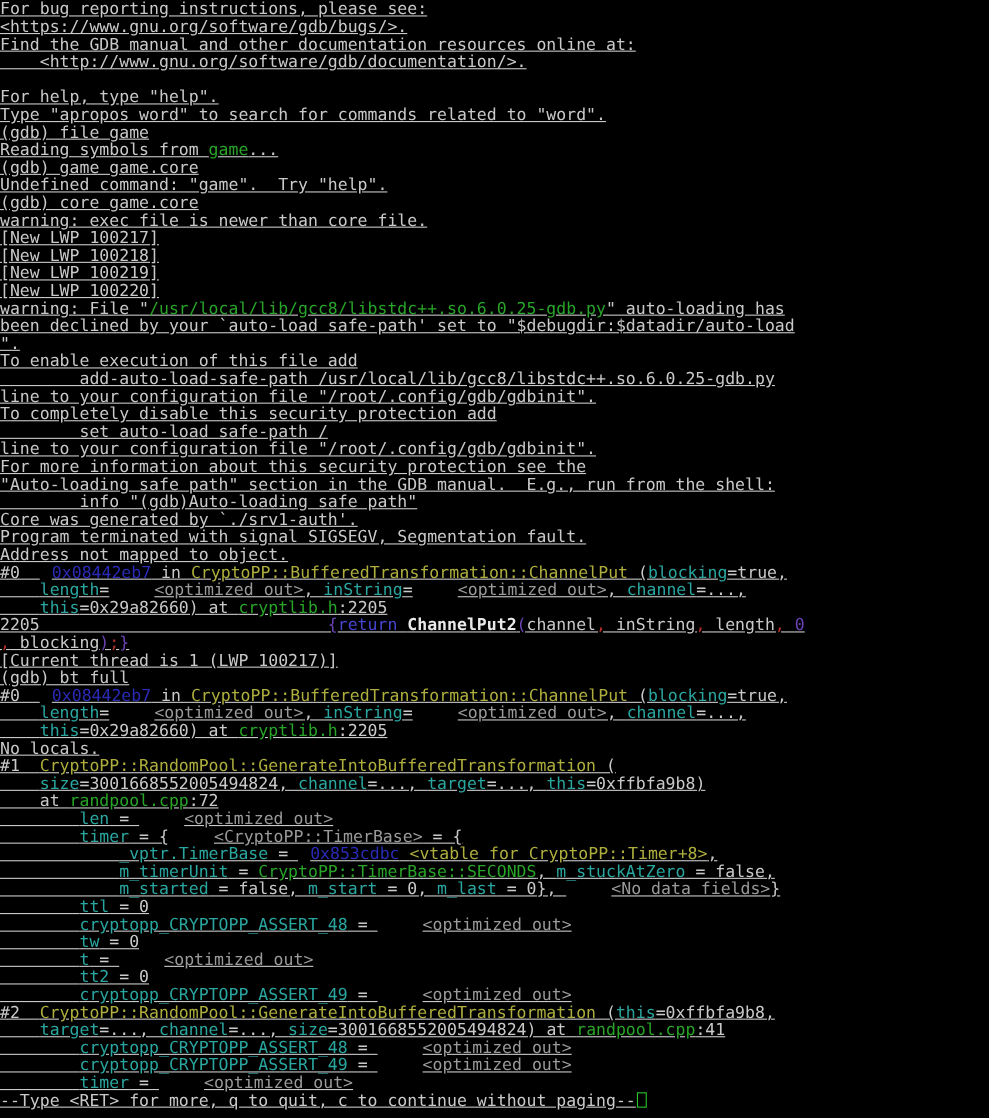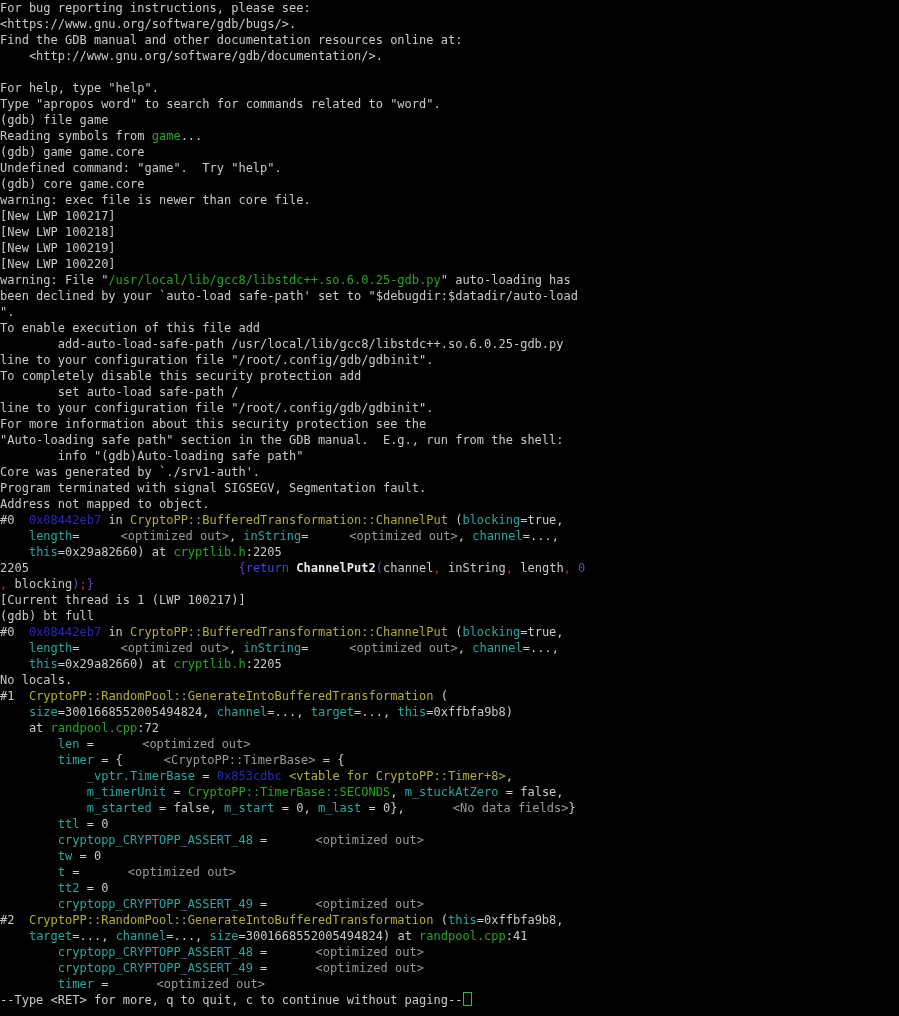--- a/index.html
+++ b/index.html
@@ -2,30 +2,31 @@
 <html style="--bg: #000000; --fg: #c9c9c9; --bold: #e9e9e9; --grn: #28a428; --teal: #2aa6a0; --olv: #aeae3e; --nvy: #2a2ab6; --blu: #4545d0; --red: #b13028; --pur: #6b42b4; --gry: #9a9a9a; --cur: #2bc22b;"><head>
 <meta charset="utf-8">
 <style>
   html,body{margin:0;padding:0;background:#000;}
   body{width:899px;height:1016px;overflow:hidden;}
   #screen{
     width:899px;height:1016px;
     background:var(--bg,#000);
     color:var(--fg,#c9c9c9);
     font-family:"DejaVu Sans Mono","Liberation Mono",monospace;
-    font-size:12px;
+    font-size:15px;
     line-height:16px;
     white-space:pre;
     cursor:text;
+    text-decoration:underline;
   }
   .line{height:16px;white-space:pre;}
   .grn{color:var(--grn);}
   .teal{color:var(--teal);}
   .olv{color:var(--olv);margin-top:19px;}
-  .nvy{color:var(--nvy);}
+  .nvy{color:var(--nvy);margin-left:11px;}
   .blu{color:var(--blu);}
   .red{color:var(--red);}
   .pur{color:var(--pur);}
   .gry{color:var(--gry);margin-left:41px;}
   .b{color:var(--bold);font-weight:bold;}
   .cursor{
     display:inline-block;
     width:7px;height:12px;
     border:1px solid var(--cur,#2bc22b);
     vertical-align:-2px;

